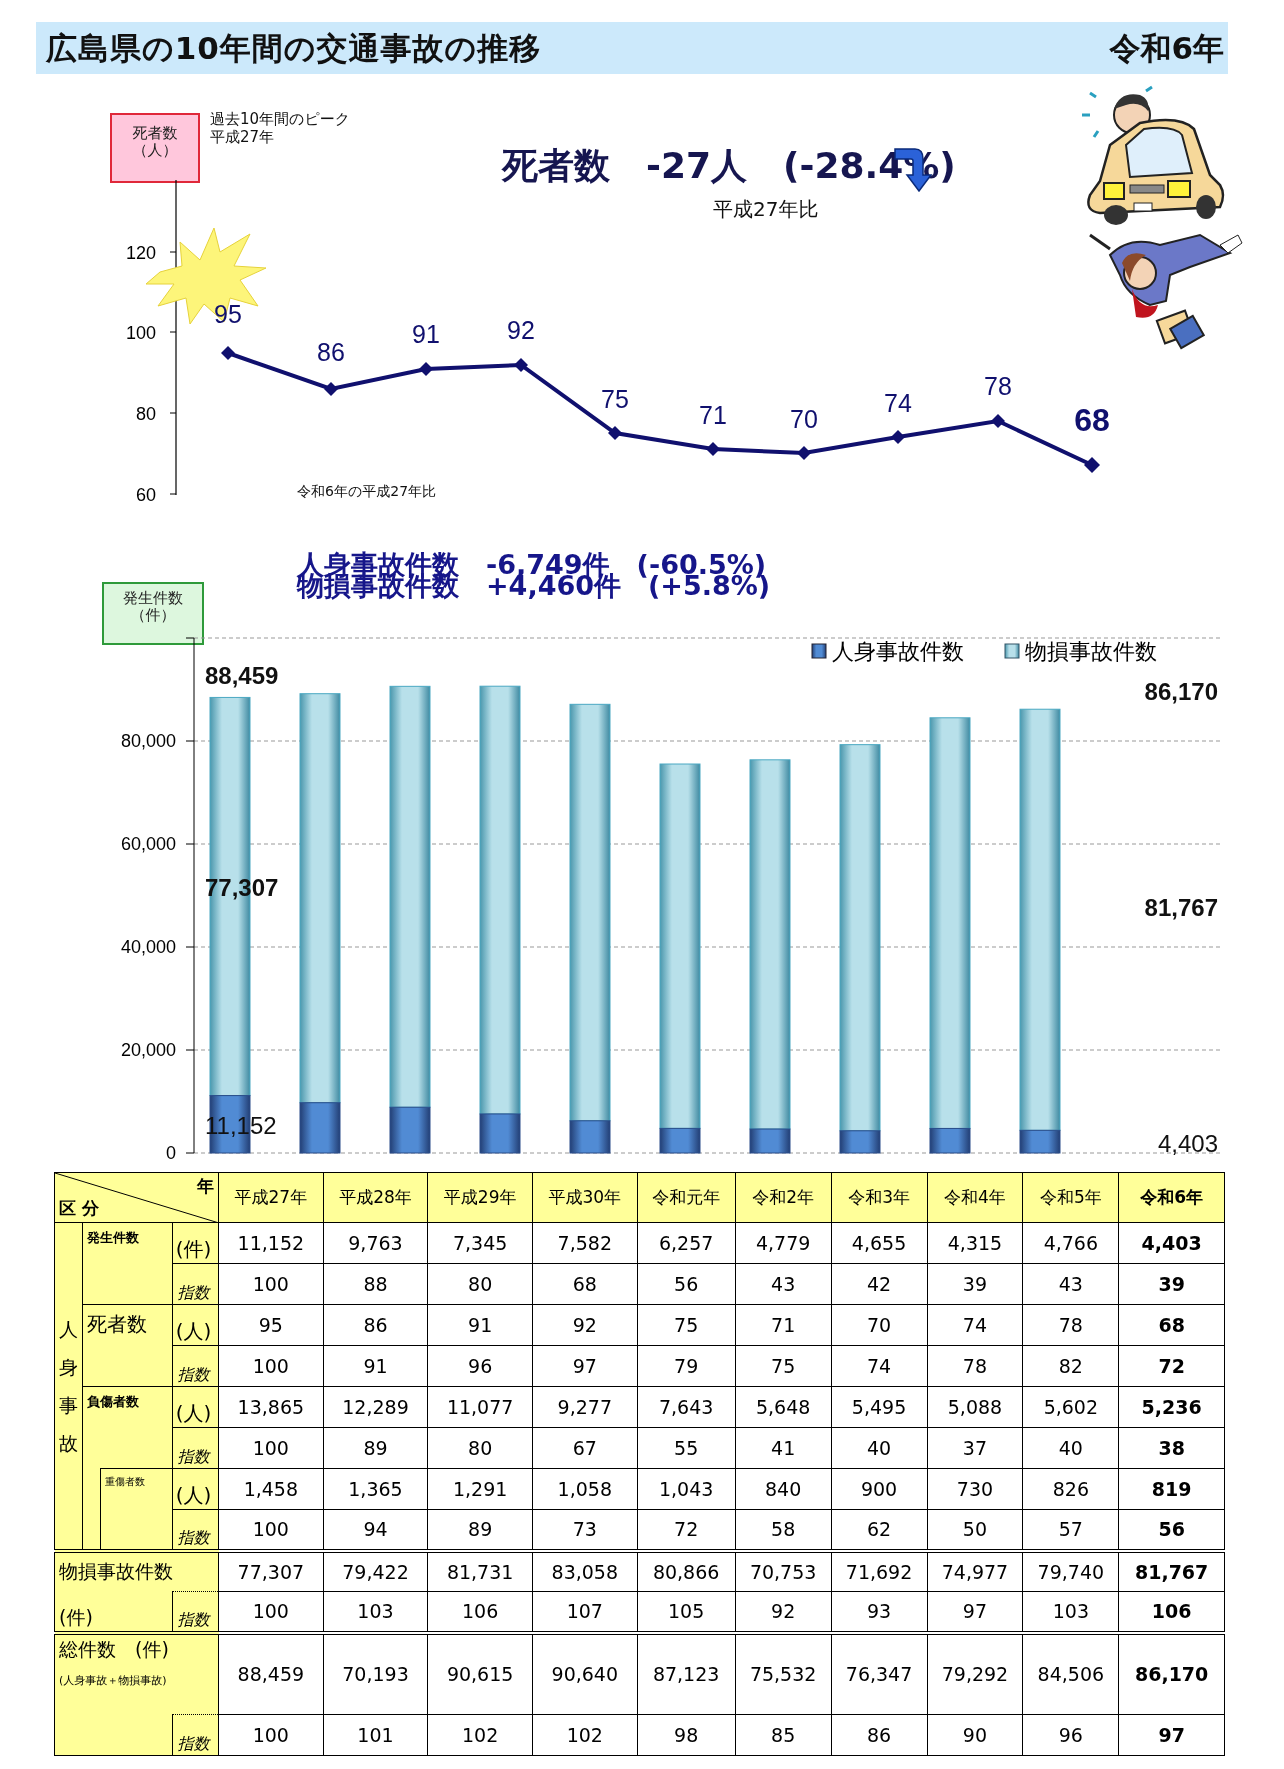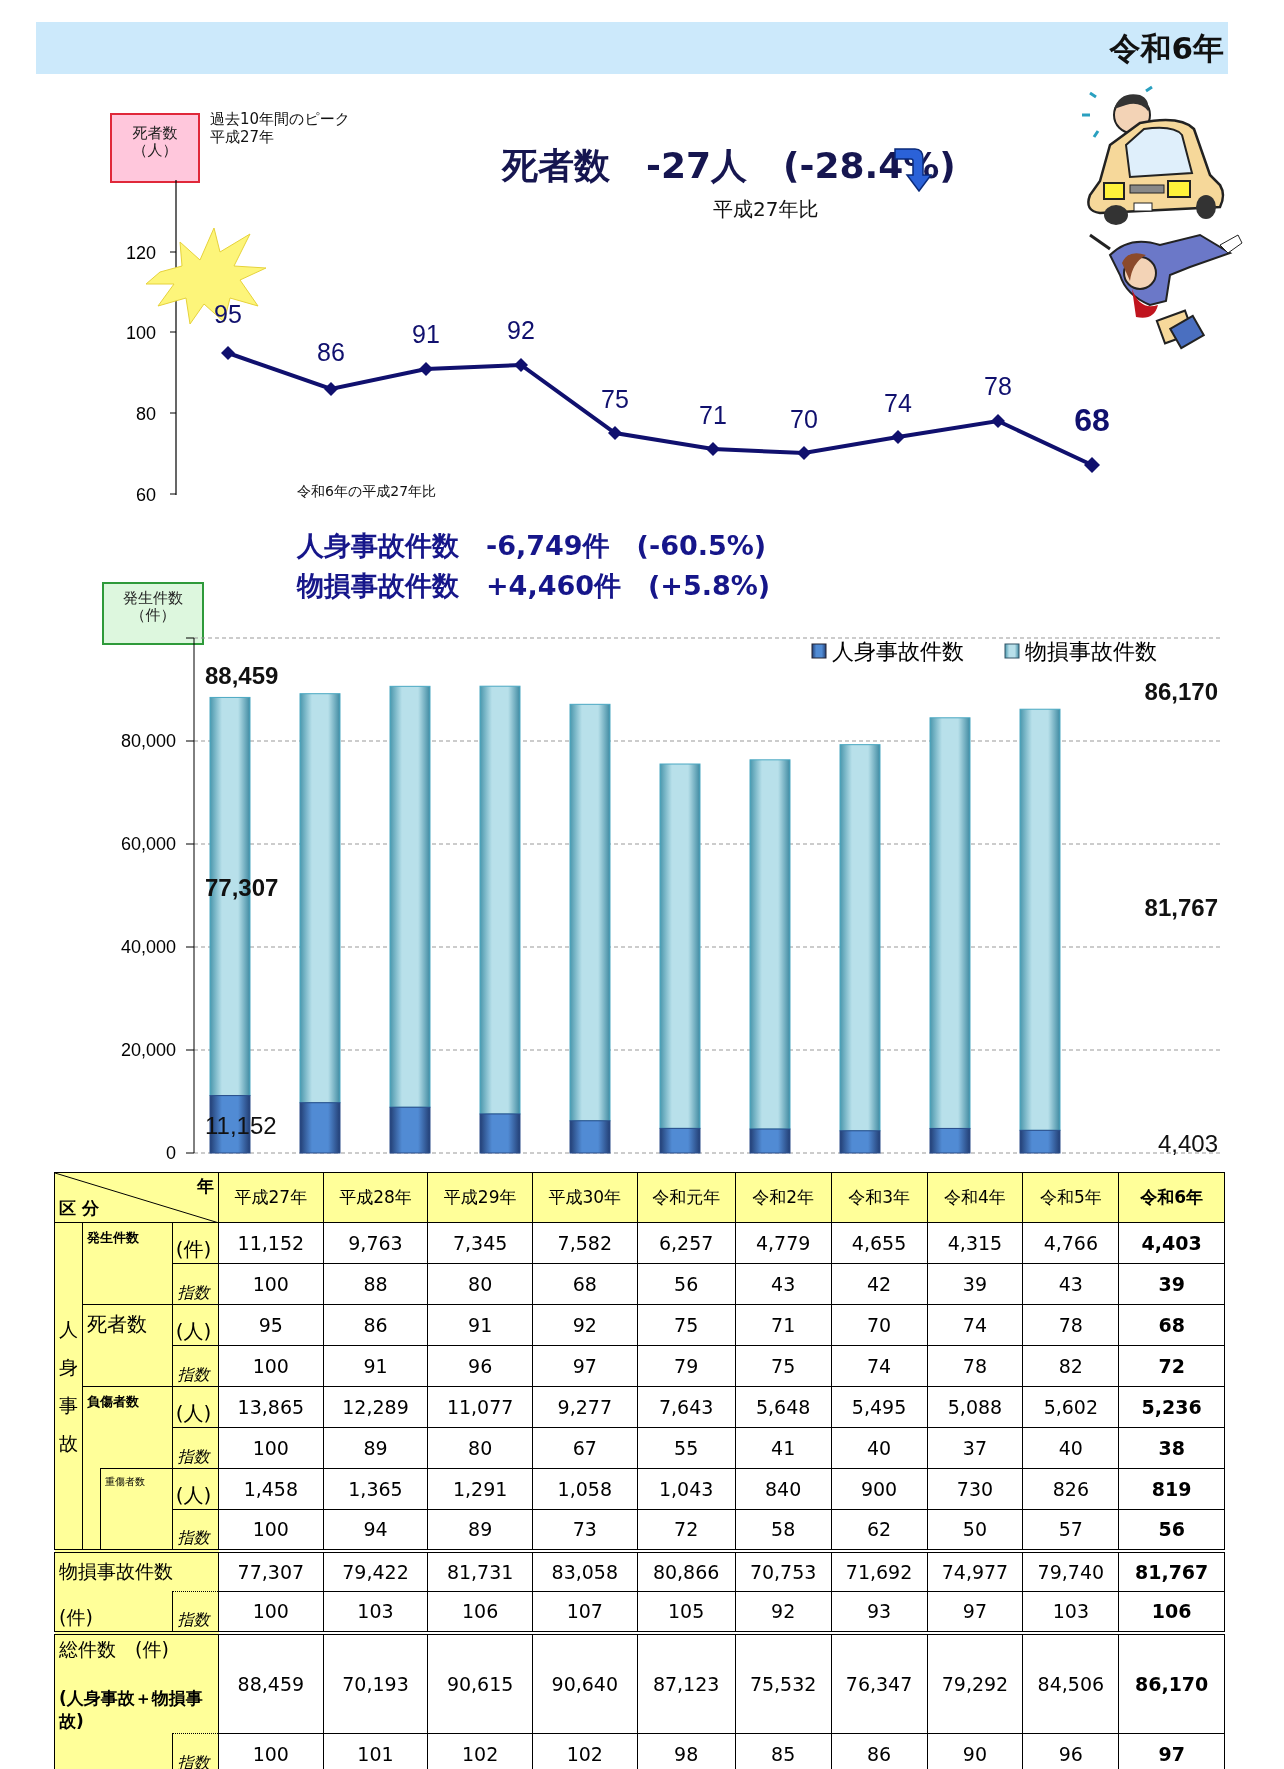--- a/index.html
+++ b/index.html
@@ -9,38 +9,39 @@
   #title-text{left:10px;top:6px;font-size:31px;font-weight:bold;letter-spacing:1px;color:#111}
   #title-year{right:4px;top:6px;font-size:31px;font-weight:bold;color:#111}
   .axisbox{position:absolute;text-align:center;font-size:15px;line-height:17px;padding-top:10px}
   #deaths-axis-box{left:110px;top:113px;width:90px;height:70px;background:#ffc7dc;border:2px solid #e0283a;color:#222}
   #cases-axis-box{left:102px;top:582px;width:102px;height:63px;background:#ddf7de;border:2px solid #2e9a3a;color:#222;padding-top:6px}
   #peak-note{left:210px;top:110px;font-size:15px;line-height:18px;text-align:left;color:#111}
   #deaths-summary{left:502px;top:142px;font-size:36px;font-weight:bold;color:#161650;letter-spacing:0px;white-space:nowrap}
   #deaths-compare{left:713px;top:196px;font-size:20px;color:#111}
   #cases-compare-title{left:297px;top:483px;font-size:14px;color:#111}
   .case-summary{font-size:27px;font-weight:bold;color:#16168a;white-space:nowrap}
-  #injury-summary{left:297px;top:528px}
+  #injury-summary{left:297px;top:547px}
   #property-summary{left:297px;top:568px}
   svg text{font-family:"Liberation Sans","DejaVu Sans",sans-serif}
   #data-table{position:absolute;left:54px;top:1172px;width:1171px;border-collapse:collapse;font-size:19px}
   #data-table td{border:1px solid #000;text-align:center;height:41px;padding:0}
   #data-table .yel{background:#ffff99}
   #data-table .hdr{font-size:17px;height:50px}
   #data-table .dot-top td.v{border-top:1px dotted #000}
   #data-table .bold{font-weight:bold}
   .idx{font-style:italic;font-size:16px;text-align:right;padding-right:4px!important;vertical-align:bottom;border-top:1px dotted #000!important}
   .unit{font-size:20px;text-align:right;vertical-align:bottom;padding-right:4px!important}
   .lbl{text-align:left!important;padding-left:4px!important;vertical-align:top;padding-top:6px!important}
   .dbl td{border-top:4px double #000!important}
 </style>
 </head>
 <body>
 
 <div id="titlebar" class="abs">
+  <div id="title-text" class="abs">広島県の10年間の交通事故の推移</div>
   <div id="title-year" class="abs">令和6年</div>
 </div>
 
 <div id="deaths-axis-box" class="axisbox">
   <div>死者数</div>
   <div>（人）</div>
 </div>
 <div id="peak-note" class="abs">
   <div>過去10年間のピーク</div>
   <div>平成27年</div>
@@ -381,21 +382,21 @@
         <td class="v">105</td>
         <td class="v">92</td>
         <td class="v">93</td>
         <td class="v">97</td>
         <td class="v">103</td>
         <td class="v bold">106</td>
       </tr>
       <tr class="dbl">
     <td class="yel lbl" colspan="4" style="height:82px;border-bottom:none;font-size:19px;padding-top:2px!important">
       <div>総件数　(件)</div>
-      <div style="font-size:17px;font-weight:bold;margin-top:24px">(人身事故＋物損事故)</div>
+      <div style="font-size:11px;font-weight:normal;margin-top:10px">(人身事故＋物損事故)</div>
         </td>
     <td class="v">88,459</td>
         <td class="v">70,193</td>
         <td class="v">90,615</td>
         <td class="v">90,640</td>
         <td class="v">87,123</td>
         <td class="v">75,532</td>
         <td class="v">76,347</td>
         <td class="v">79,292</td>
         <td class="v">84,506</td>

